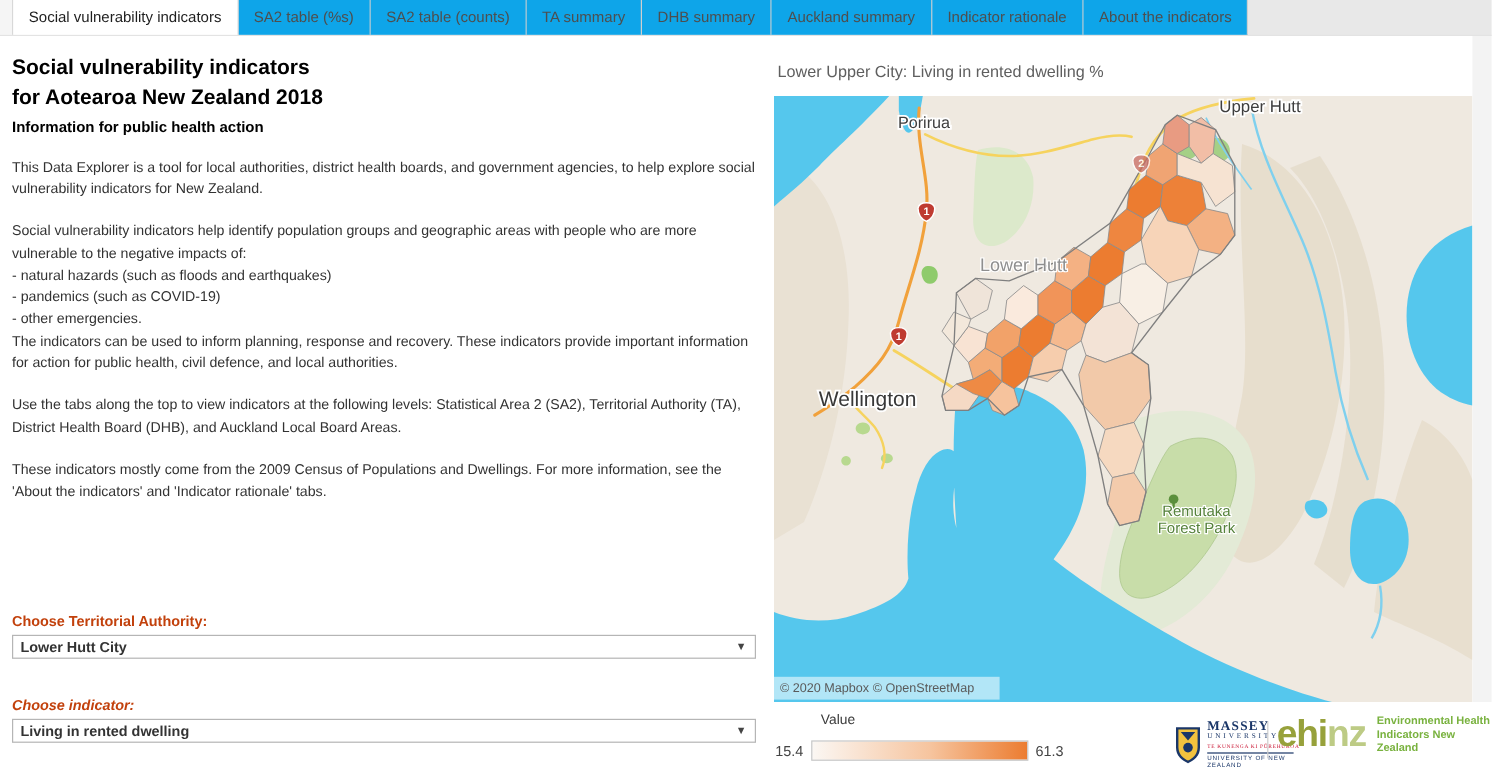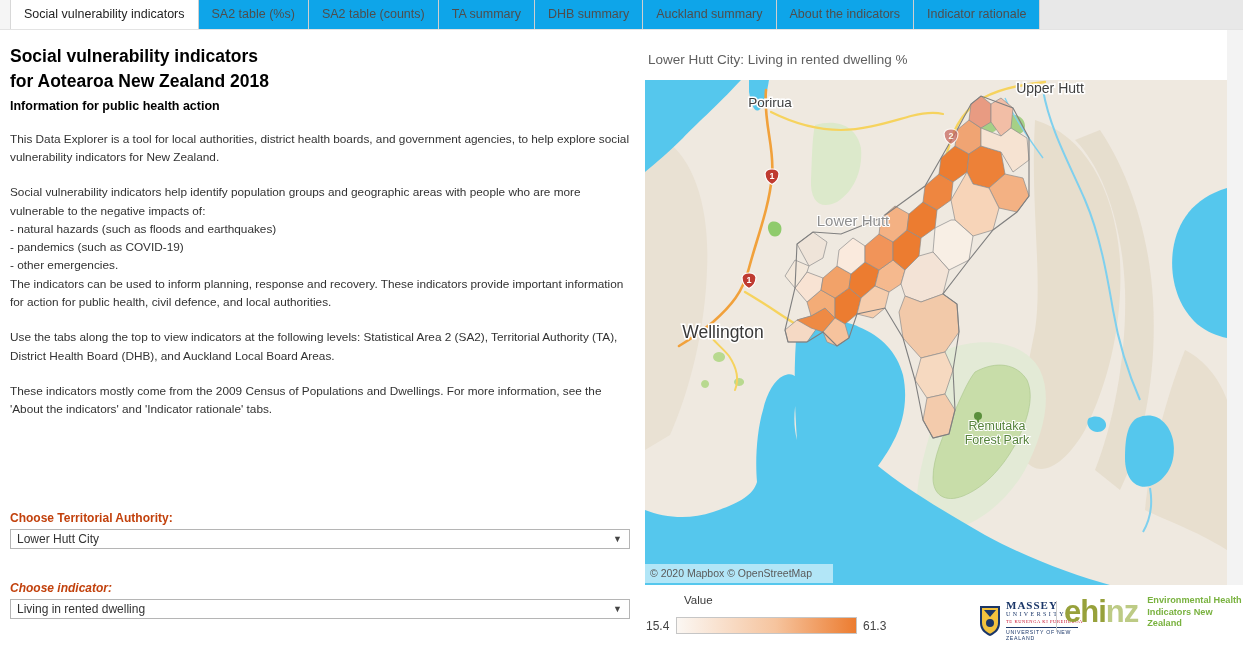--- a/index.html
+++ b/index.html
@@ -16,21 +16,21 @@
   .tab.active{background:#ffffff;color:#1e1e1e;}
   
   .left-panel{position:absolute;left:10px;top:38px;width:622px;}
   .main-title{font-size:17.5px;font-weight:bold;color:#000;line-height:1.42;margin-top:6px;}
   .sub-title{font-size:12.5px;font-weight:bold;color:#000;margin-top:5px;}
   .para{font-size:11.8px;line-height:1.55;color:#323232;margin-top:17px;}
   .para div{margin:0;}
   .filter-label{position:absolute;left:10px;font-size:12px;font-weight:bold;color:#c2410c;text-align:center;}
   .dropdown{position:absolute;left:10px;width:620px;height:20px;background:#fff;
     border:1px solid #b5b5b5;display:flex;align-items:center;justify-content:space-between;
-    font-size:12px;color:#333;box-sizing:border-box;padding:0 7px 0 6px;}
+    font-size:12px;color:#333;box-sizing:border-box;padding:0 7px 0 6px;font-weight:bold;}
   .dropdown .caret{font-size:9px;color:#444;line-height:1;}
   
   .map-title{position:absolute;left:648px;top:52px;font-size:13.5px;color:#5f5f5f;}
   .map-wrap{position:absolute;left:645px;top:80px;width:582px;height:505px;}
   .map-wrap svg{display:block;}
   .right-strip{position:absolute;left:1227px;top:30px;width:16px;height:555px;background:#f3f3f3;}
   
   .legend-title{position:absolute;left:684px;top:594px;font-size:11.5px;color:#3a3a3a;}
   .legend-min{position:absolute;left:646px;top:619px;font-size:12px;color:#444;}
   .legend-bar{position:absolute;left:676px;top:617px;width:181px;height:17px;
@@ -59,22 +59,22 @@
 <body>
 
 <div class="tabbar">
   <div class="tab-spacer"></div>
   <div class="tab active">Social vulnerability indicators</div>
   <div class="tab">SA2 table (%s)</div>
   <div class="tab">SA2 table (counts)</div>
   <div class="tab">TA summary</div>
   <div class="tab">DHB summary</div>
   <div class="tab">Auckland summary</div>
+  <div class="tab">Indicator rationale</div>
   <div class="tab">About the indicators</div>
-  <div class="tab">Indicator rationale</div>
 </div>
 
 <div class="right-strip"></div>
 
 <div class="left-panel">
   <div class="main-title">
     <div>Social vulnerability indicators</div>
     <div>for Aotearoa New Zealand 2018</div>
   </div>
   <div class="sub-title">Information for public health action</div>
@@ -94,21 +94,21 @@
 <div class="dropdown" style="top:529px;">
   <span>Lower Hutt City</span>
   <span class="caret">▼</span>
 </div>
 <div class="filter-label" style="top:581px;font-style:italic;">Choose indicator:</div>
 <div class="dropdown" style="top:599px;">
   <span>Living in rented dwelling</span>
   <span class="caret">▼</span>
 </div>
 
-<div class="map-title">Lower Hutt City: Living in rented dwelling  %</div>
+<div class="map-title">Lower Upper City: Living in rented dwelling  %</div>
 
 <div class="map-wrap">
 <svg viewBox="0 0 582 505" width="582" height="505" xmlns="http://www.w3.org/2000/svg">
 
   <rect x="0" y="0" width="582" height="505" fill="#efe9e0"></rect>
 
   <path d="M390,40 C440,55 470,110 475,180 C478,240 465,300 440,350 C420,385 395,400 380,380 C368,355 380,300 390,250 C398,200 385,120 390,40 Z" fill="#e7decd"></path>
   <path d="M540,270 C560,280 575,300 582,320 L582,470 C550,450 520,440 500,430 C505,380 520,320 540,270 Z" fill="#e8dfcf"></path>
   <path d="M20,60 C50,80 65,130 62,190 C60,250 45,310 25,355 L0,370 L0,60 Z" fill="#e9e1d3"></path>
   <path d="M430,60 C460,90 478,150 480,210 C482,270 470,340 450,390 L475,410 C500,360 512,290 508,220 C504,150 482,90 455,50 Z" fill="#e3d9c6" opacity="0.7"></path>

